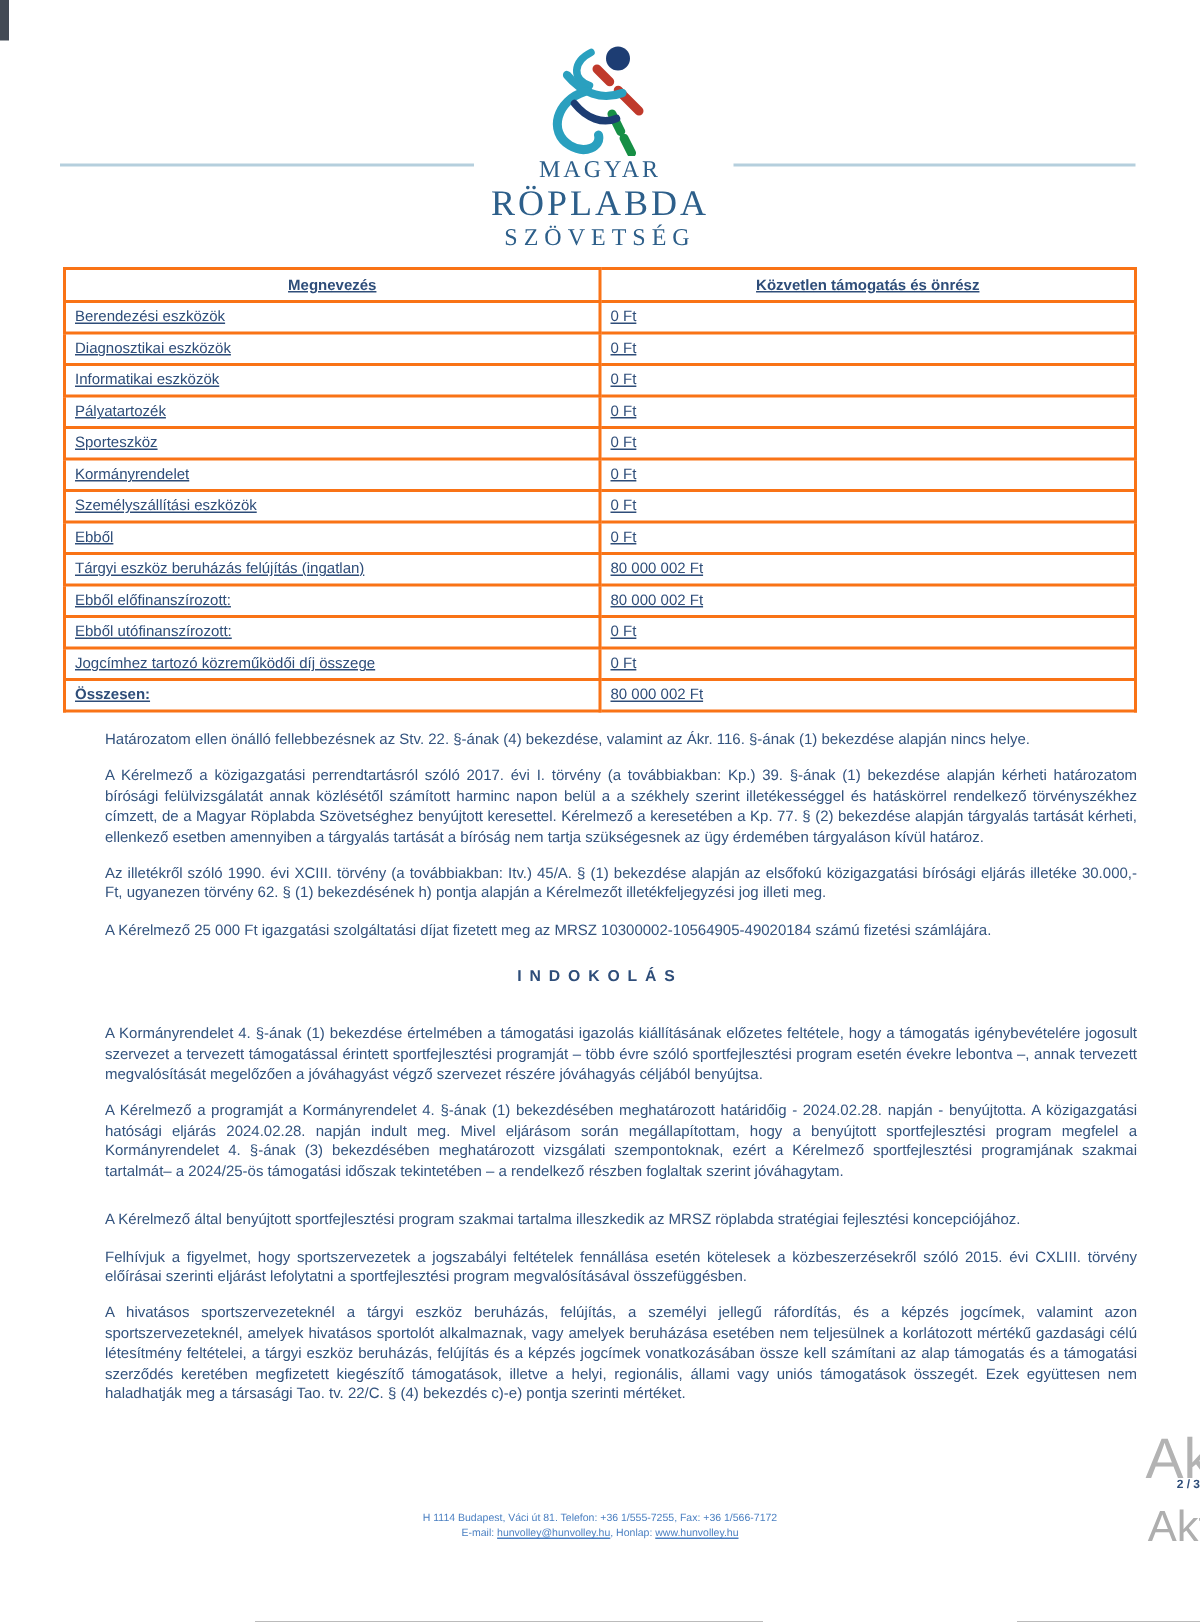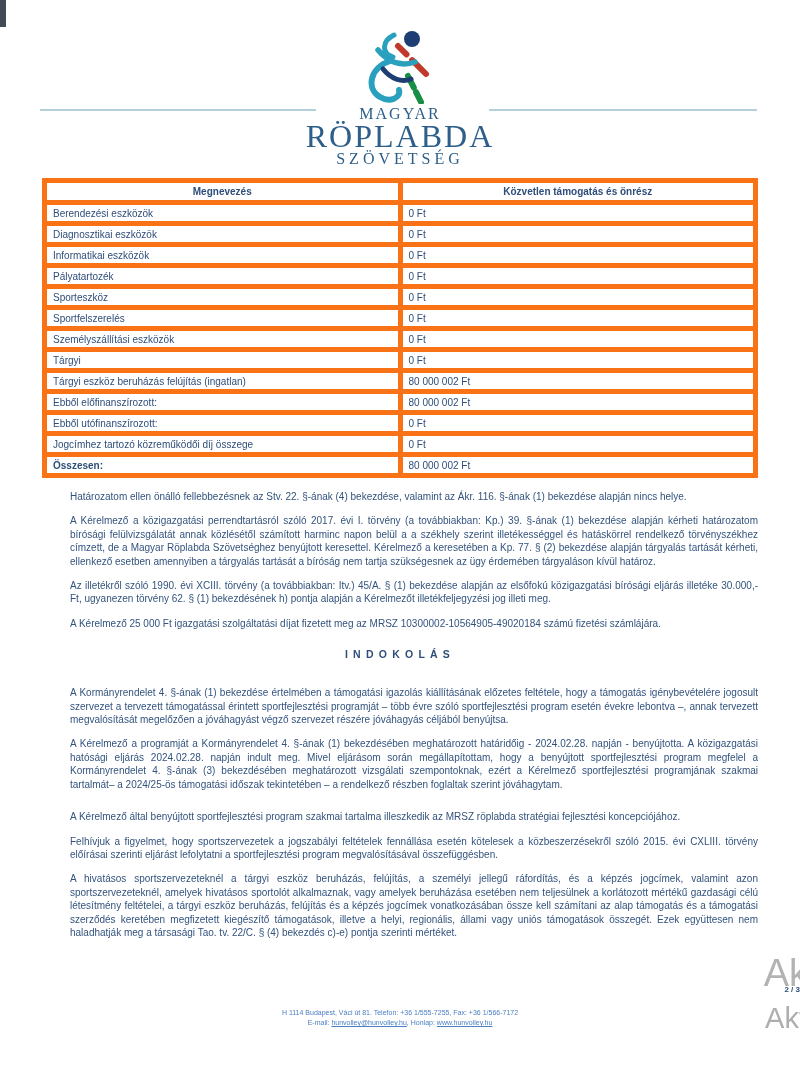--- a/index.html
+++ b/index.html
@@ -27,38 +27,39 @@
   .logo-stack {
     position: absolute; left: 0; right: 0; top: 30px;
     display: flex; flex-direction: column; align-items: center;
   }
   .logo-figure { width: 104px; height: 74px; }
   .logo-magyar {
     margin-top: 1px; font-size: 16px; letter-spacing: 2px;
     color: #2d5f8a; font-family: "Liberation Serif", serif;
   }
   .logo-roplabda {
-    font-size: 32px; letter-spacing: 2px; color: #2d5f8a;
+    font-size: 24px; letter-spacing: 2px; color: #2d5f8a;
     font-family: "Liberation Serif", serif; line-height: 26px;
   }
   .logo-szovetseg {
     font-size: 16px; letter-spacing: 4px; color: #2d5f8a;
     font-family: "Liberation Serif", serif; margin-top: 1px;
   }
   
   .support-table {
     width: 716px; margin: 0 42px;
     border-collapse: collapse;
     font-size: 10px;
   }
   .support-table th, .support-table td {
-    border: 5px solid #f97316;
+    border: 2px solid #f97316;
     height: 21px;
     padding: 0 6px;
     vertical-align: middle;
+    text-decoration: underline;
   }
   .support-table th {
     height: 22px; font-weight: bold; text-align: center;
   }
   .col-label { width: 50%; }
   .cell.indent { padding-left: 6px; }
   .cell.bold { font-weight: bold; }
   
   .body-text { margin: 0 42px; }
   .para {
@@ -140,29 +141,29 @@
         </tr>
         <tr>
           <td class="cell label">Pályatartozék</td>
           <td class="cell value">0 Ft</td>
         </tr>
         <tr>
           <td class="cell label">Sporteszköz</td>
           <td class="cell value">0 Ft</td>
         </tr>
         <tr>
-          <td class="cell label">Sportfelszerelés</td>
+          <td class="cell label">Kormányrendelet</td>
           <td class="cell value">0 Ft</td>
         </tr>
         <tr>
           <td class="cell label">Személyszállítási eszközök</td>
           <td class="cell value">0 Ft</td>
         </tr>
         <tr>
-          <td class="cell label">Tárgyi</td>
+          <td class="cell label">Ebből</td>
           <td class="cell value">0 Ft</td>
         </tr>
         <tr>
           <td class="cell label">Tárgyi eszköz beruházás felújítás (ingatlan)</td>
           <td class="cell value">80 000 002 Ft</td>
         </tr>
         <tr>
           <td class="cell label indent">Ebből előfinanszírozott:</td>
           <td class="cell value">80 000 002 Ft</td>
         </tr>

